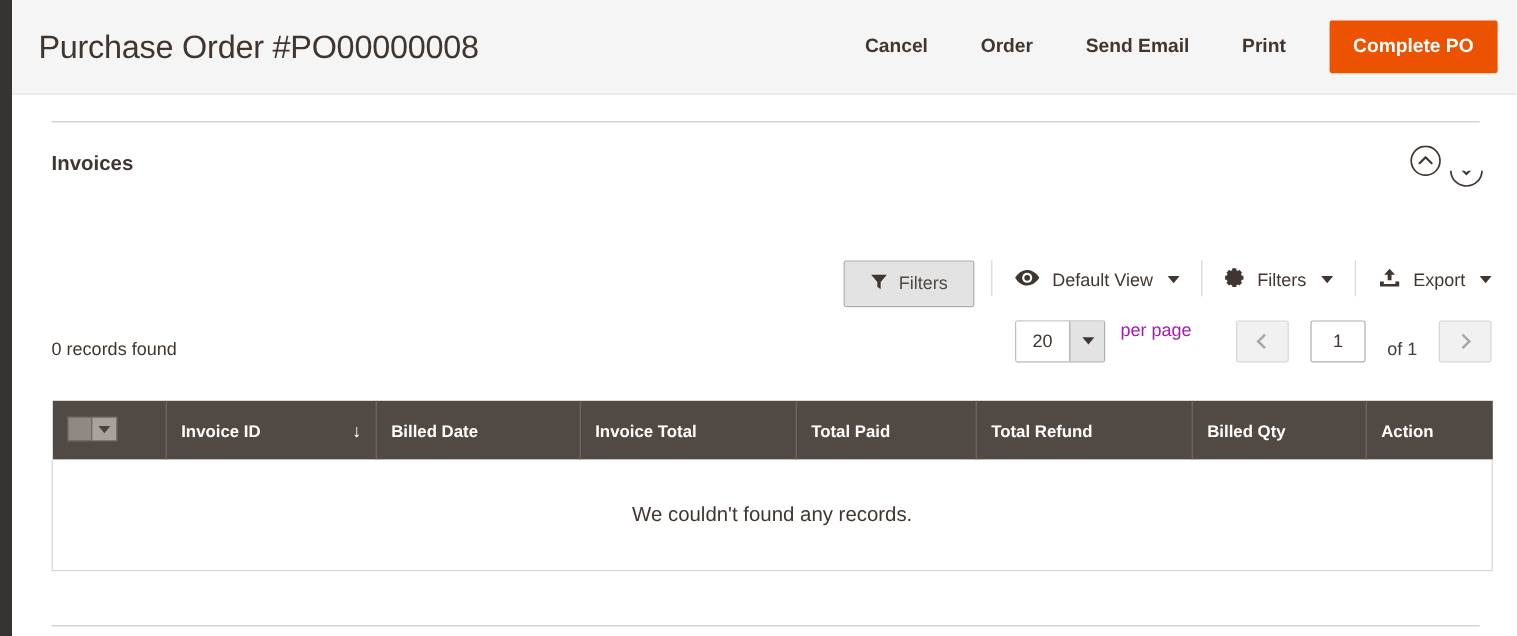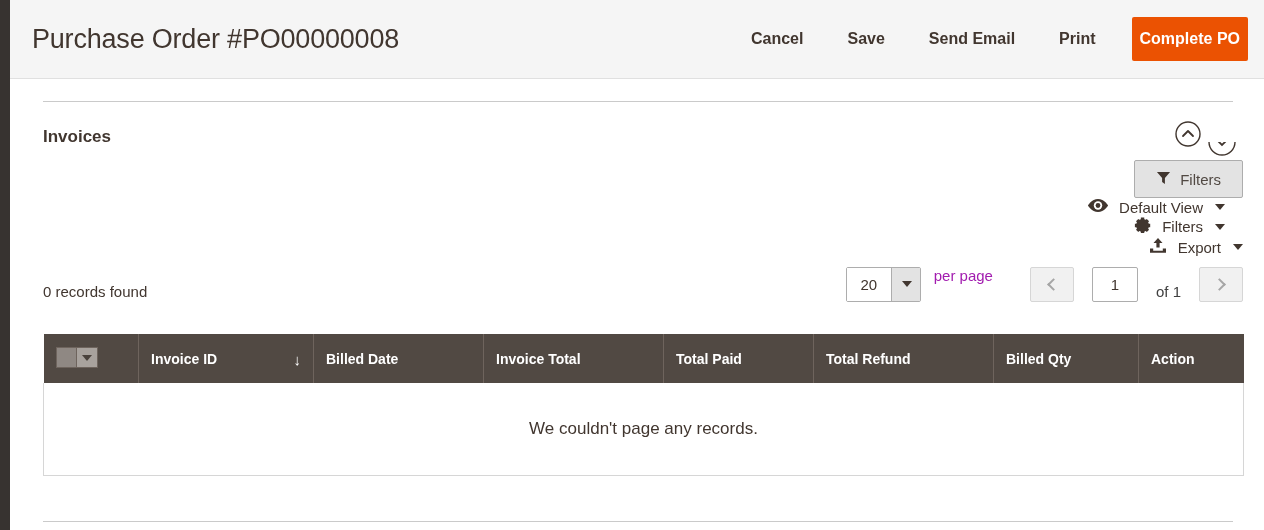--- a/index.html
+++ b/index.html
@@ -59,21 +59,21 @@
     border: none;
     font-family: inherit;
   }
   .btn-primary {
     background: #eb5202;
     color: #ffffff;
     font-size: 16px;
     font-weight: 600;
     border: none;
     border-radius: 2px;
-    padding: 13px 8px;
+    padding: 13px 20px;
     margin-left: 14px;
     cursor: pointer;
     white-space: nowrap;
     font-family: inherit;
   }
 
   
   .content {
     position: absolute;
     left: 10px; top: 79px;
@@ -134,23 +134,22 @@
     font-family: inherit;
     white-space: nowrap;
   }
 
   
   .grid-toolbar {
     position: absolute;
     left: 33px; top: 138px;
     width: 1200px; height: 40px;
     display: flex;
-    align-items: flex-end;
+    align-items: flex-start;
     justify-content: flex-end;
-    flex-direction: column;
   }
   .filters-btn {
     display: inline-flex;
     align-items: center;
     gap: 9px;
     background: #e3e3e3;
     border: 1px solid #adadad;
     border-radius: 2px;
     color: #514943;
     font-size: 15px;
@@ -338,21 +337,21 @@
 <body>
 
 <div id="app">
 
   <div class="left-rail"></div>
 
   <div class="page-header">
     <div class="page-title">Purchase Order #PO00000008</div>
     <div class="header-actions">
       <button class="hdr-link">Cancel</button>
-      <button class="hdr-link">Save</button>
+      <button class="hdr-link">Order</button>
       <button class="hdr-link">Send Email</button>
       <button class="hdr-link">Print</button>
       <button class="btn-primary">Complete PO</button>
     </div>
   </div>
 
   <div class="content">
 
     <div class="partial-toggle">
       <svg width="28" height="28" viewBox="0 0 28 28" aria-hidden="true">
@@ -487,21 +486,21 @@
             <th class="col-billed-qty">
               <span>Billed Qty</span>
             </th>
             <th class="col-action">
               <span>Action</span>
             </th>
           </tr>
         </thead>
         <tbody>
           <tr>
-            <td class="empty-cell" colspan="8">We couldn't page any records.</td>
+            <td class="empty-cell" colspan="8">We couldn't found any records.</td>
           </tr>
         </tbody>
       </table>
     </div>
 
     <div class="section-divider divider-bottom"></div>
 
   </div>
 </div>
 

